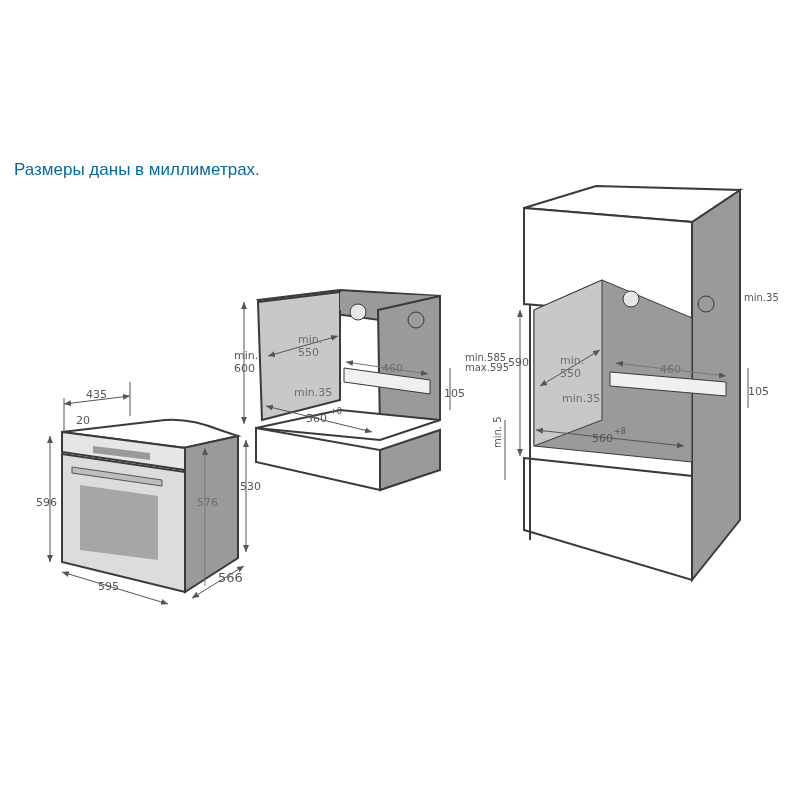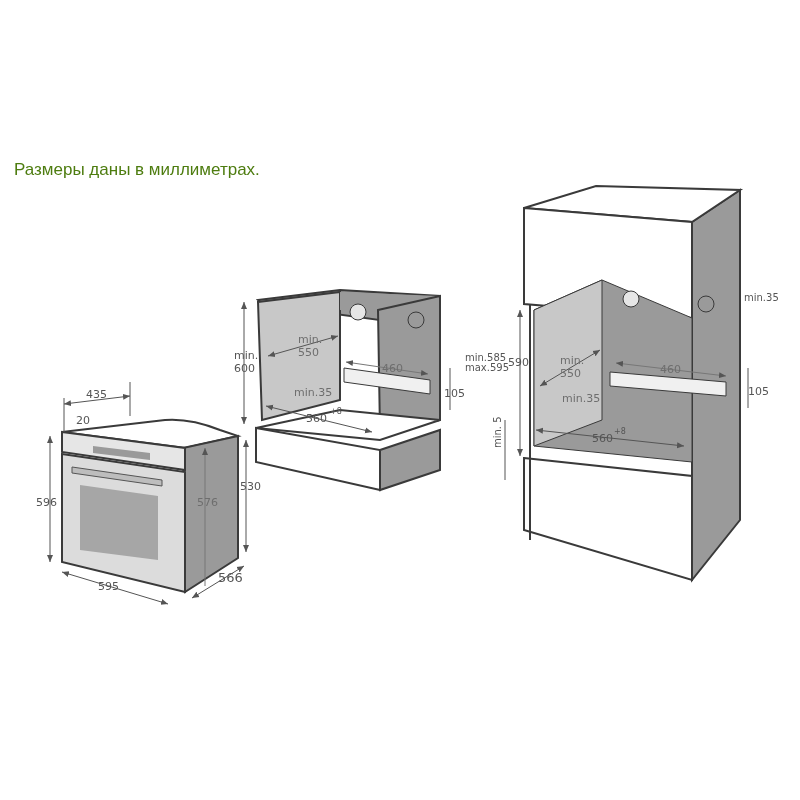--- a/index.html
+++ b/index.html
@@ -1,17 +1,17 @@
 <!DOCTYPE html>
 <html><head>
 <meta charset="utf-8">
 <style>
   html, body { margin:0; padding:0; background:#ffffff; }
   body { width:800px; height:800px; position:relative; overflow:hidden; font-family:"Liberation Sans", sans-serif; }
-  .caption { position:absolute; left:14px; top:160px; font-size:17px; color:#4d7c0f; font-family:"Liberation Sans", sans-serif; }
+  .caption { position:absolute; left:14px; top:160px; font-size:17px; color:#0369a1; font-family:"Liberation Sans", sans-serif; }
   svg { position:absolute; left:0; top:0; }
   .dim { font-family:"DejaVu Sans", sans-serif; font-size:11px; fill:#555; }
   .dim-sm { font-family:"DejaVu Sans", sans-serif; font-size:10px; fill:#555; }
   .dim-in { font-family:"DejaVu Sans", sans-serif; font-size:11px; fill:#6e6e6e; }
 </style>
 </head>
 <body>
 
 <div class="caption">Размеры даны в миллиметрах.</div>
 

